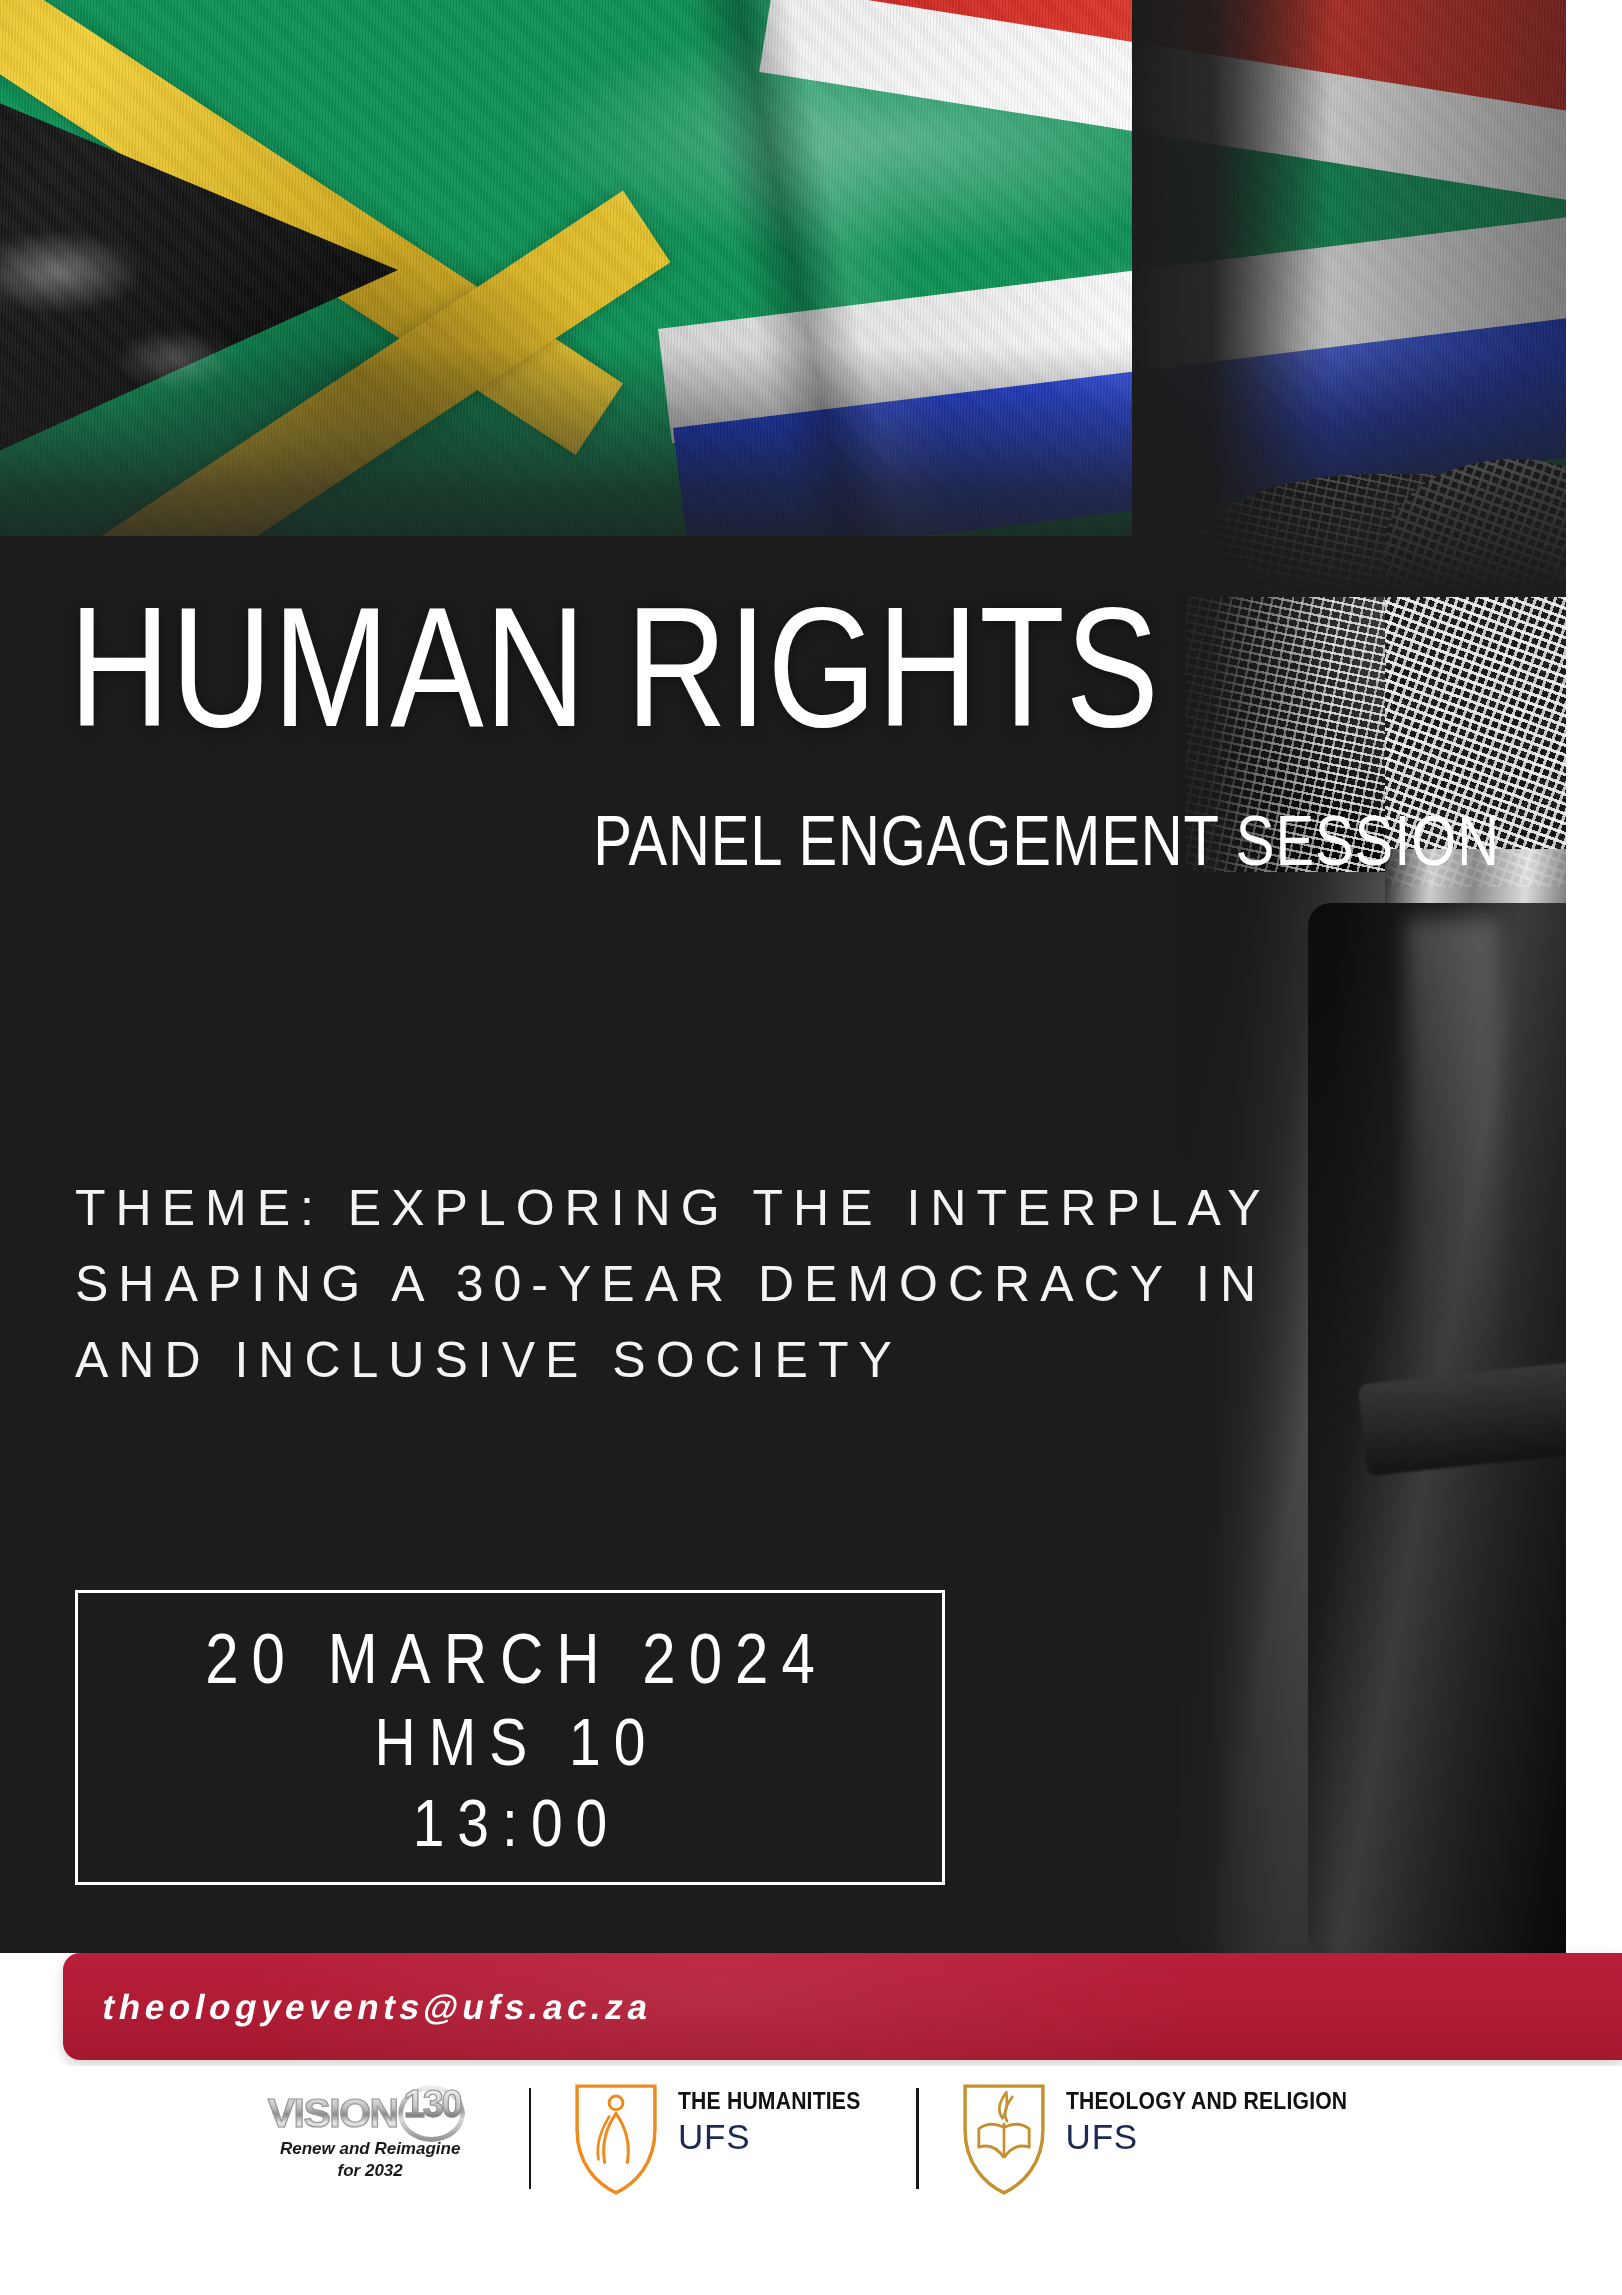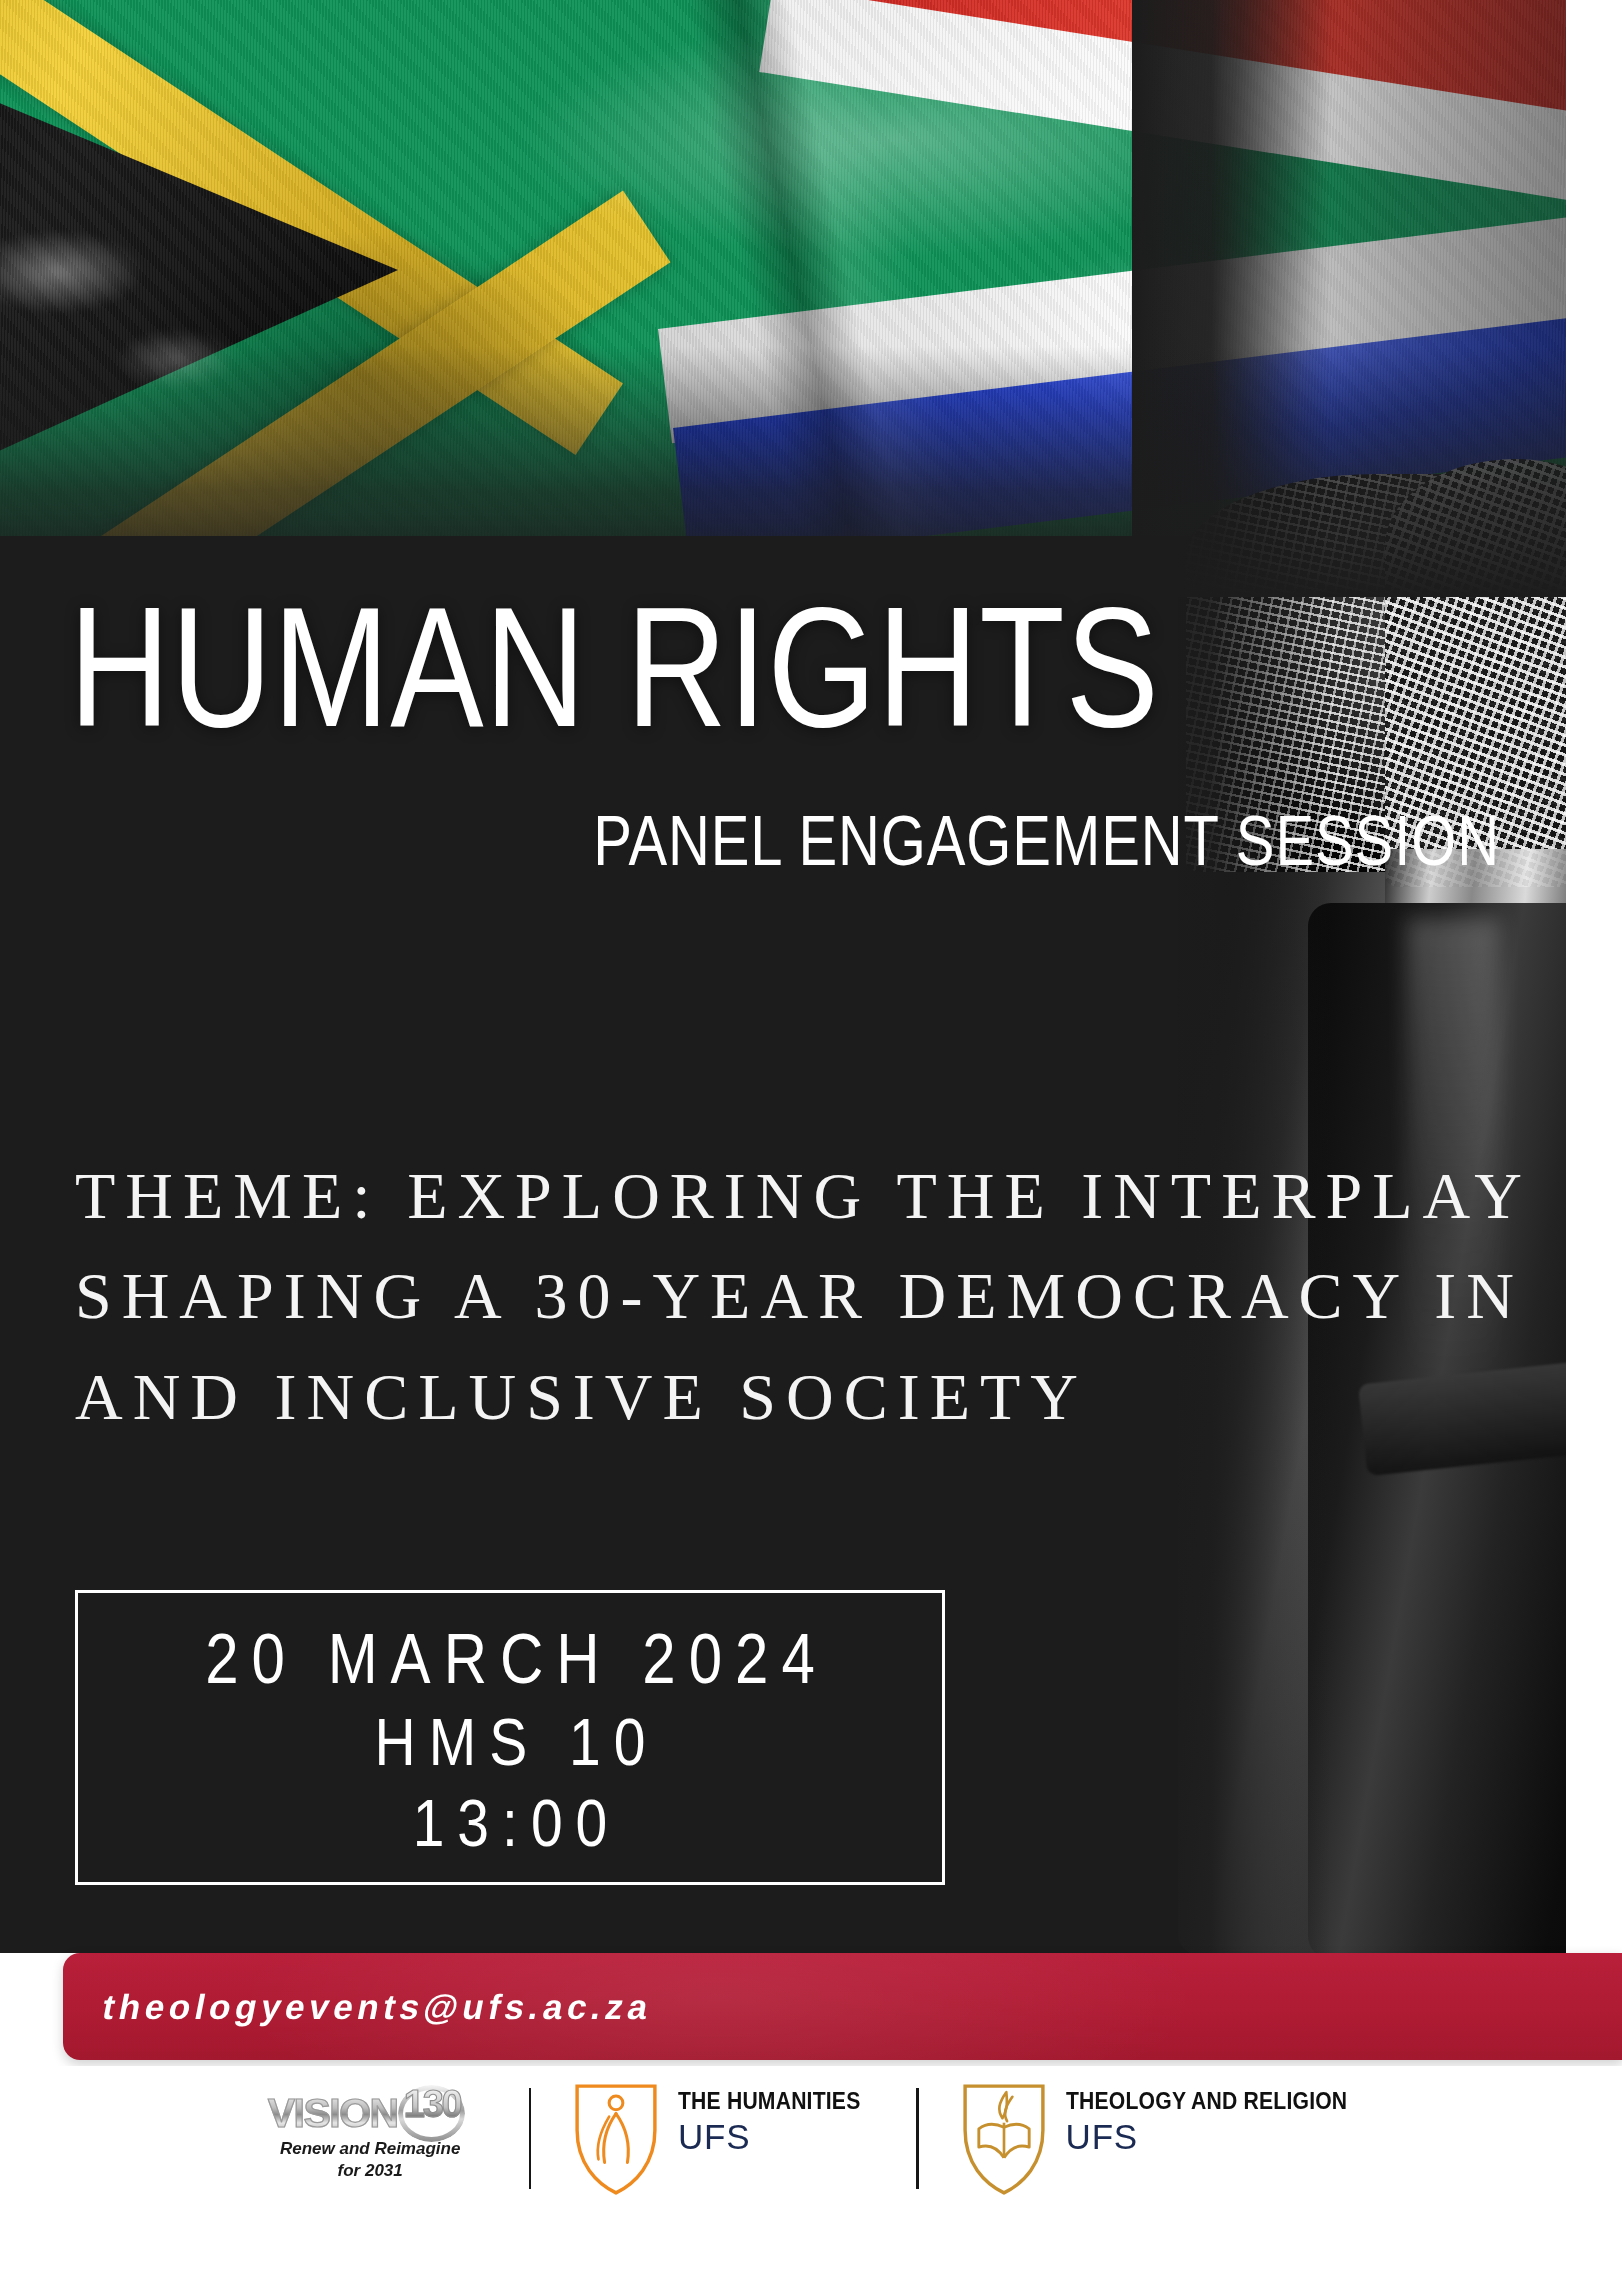--- a/index.html
+++ b/index.html
@@ -201,28 +201,27 @@
     text-align:right;
     font-size:58px;
     line-height:1;
     letter-spacing:0.9px;
     color:#ffffff;
     transform:scaleY(1.22);
     transform-origin:right top;
   }
 
   .theme{
-    position:absolute; left:75px; top:1146px;
+    position:absolute; left:75px; top:1170px;
     width:1477px;
-    font-size:66px;
+    font-size:50px;
     line-height:1.52;
     letter-spacing:10px;
     color:#f4f4f4;
     font-weight:400;
-    font-family:Liberation Serif, serif;
   }
   .theme span{ display:block; white-space:nowrap; }
 
   .infobox{
     position:absolute; left:75px; top:1590px;
     width:870px; height:295px;
     border:3.1px solid #ffffff;
     display:flex; flex-direction:column;
     align-items:center; justify-content:center;
     gap:4.6px;
@@ -407,21 +406,21 @@
       <div class="vision">
         <div class="vision-row">
           <div class="vision-word">VISION</div>
           <div class="vision-130">
             <div class="ring"></div>
             <div class="num">130</div>
           </div>
         </div>
         <div class="vision-tag">
           <div>Renew and Reimagine</div>
-          <div>for 2031</div>
+          <div>for 2032</div>
         </div>
       </div>
     </div>
 
     <div class="divider"></div>
 
     <div class="shield-logo">
       <svg class="shieldsvg" width="90" height="113" viewBox="0 0 118 148">
         <path d="M8 4 H110 V62 C110 106 84 132 59 144 C34 132 8 106 8 62 Z" fill="none" stroke="#EE8A1E" stroke-width="4.5"></path>
         <circle cx="59" cy="26" r="9" fill="none" stroke="#EE8A1E" stroke-width="4"></circle>

